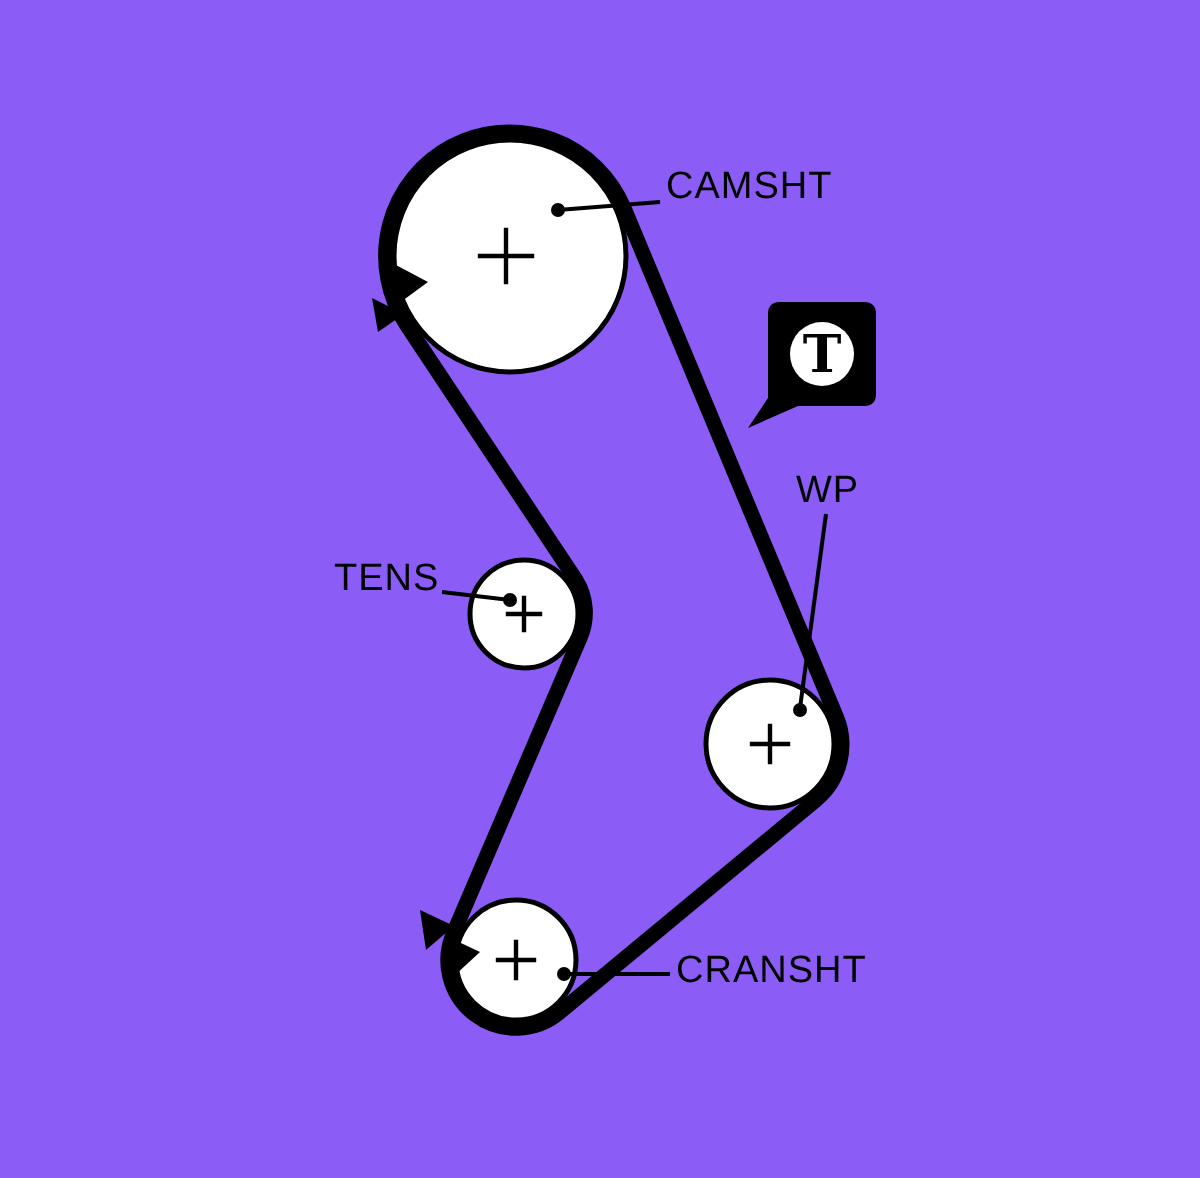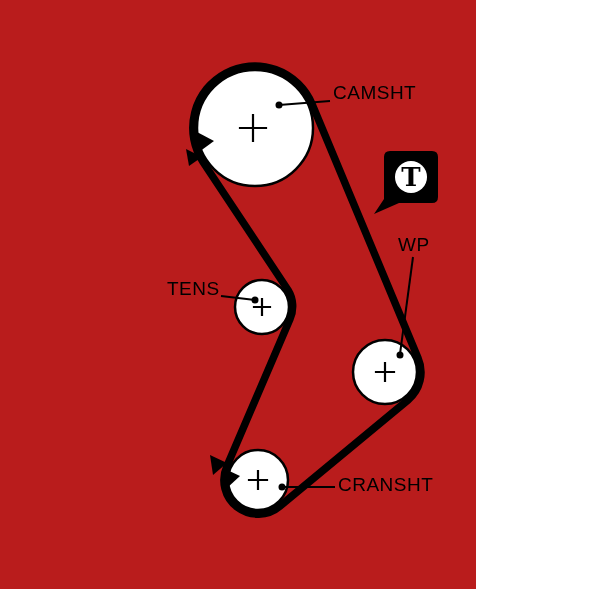--- a/index.html
+++ b/index.html
@@ -2,23 +2,23 @@
 <html><head>
 <meta charset="utf-8">
 <style>
   html, body {
     margin: 0;
     padding: 0;
     background: #ffffff;
   }
   .stage {
     position: relative;
-    width: 476px;
+    width: 600px;
     height: 589px;
-    background: #b91c1c;
+    background: #8b5cf6;
     overflow: hidden;
   }
   svg { display: block; }
 
   .belt {
     fill: none;
     stroke-width: 7.5;
     stroke-linejoin: round;
     stroke-linecap: butt;
   }

